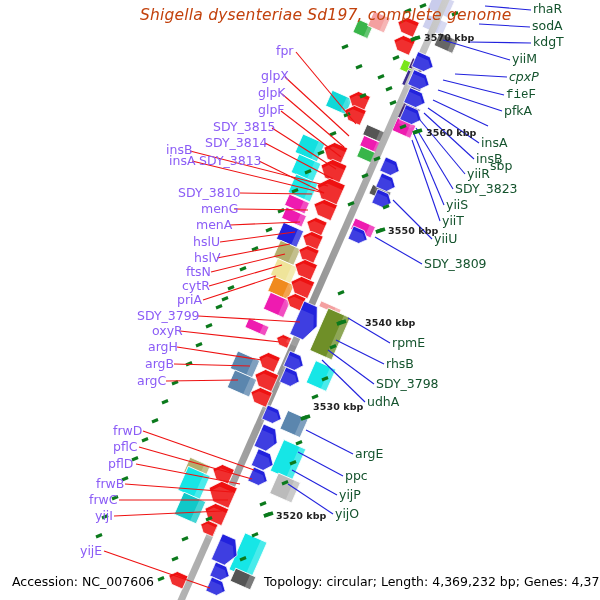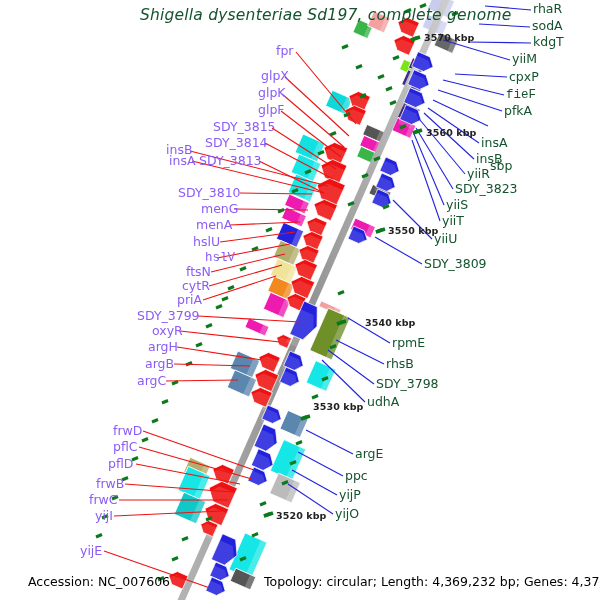--- a/index.html
+++ b/index.html
@@ -7,21 +7,21 @@
     position:relative;width:600px;height:600px;overflow:hidden;
     background:#ffffff;
     font-family:"DejaVu Sans","Liberation Sans",sans-serif;
   }
   #svgroot{position:absolute;left:0;top:0;width:600px;height:600px;}
 
   .title{
     position:absolute;
     font-style:italic;
     font-size:15.5px;
-    color:#14532d;
+    color:#c2410c;
     white-space:nowrap;
     letter-spacing:.2px;
   }
   .footer{
     position:absolute;
     font-size:12.5px;
     color:#000000;
     white-space:nowrap;
   }
   .lbl{
@@ -522,21 +522,21 @@
       <div class="lbl red" style="left: 258px; top: 104px;">glpF</div>
       <div class="lbl red" style="left: 213px; top: 121px;">SDY_3815</div>
       <div class="lbl red" style="left: 205px; top: 137px;">SDY_3814</div>
       <div class="lbl red" style="left: 166px; top: 144px;">insB</div>
       <div class="lbl red" style="left: 169px; top: 155px;">insA</div>
       <div class="lbl red" style="left: 199px; top: 155px;">SDY_3813</div>
       <div class="lbl red" style="left: 178px; top: 187px;">SDY_3810</div>
       <div class="lbl red" style="left: 201px; top: 203px;">menG</div>
       <div class="lbl red" style="left: 196px; top: 219px;">menA</div>
       <div class="lbl red" style="left: 193px; top: 236px;">hslU</div>
-      <div class="lbl red" style="left: 205px; top: 252px; font-family: Liberation Mono, monospace;">hslV</div>
+      <div class="lbl red" style="left: 194px; top: 252px;">hslV</div>
       <div class="lbl red" style="left: 186px; top: 266px;">ftsN</div>
       <div class="lbl red" style="left: 182px; top: 280px;">cytR</div>
       <div class="lbl red" style="left: 177px; top: 294px;">priA</div>
       <div class="lbl red" style="left: 137px; top: 310px;">SDY_3799</div>
       <div class="lbl red" style="left: 152px; top: 325px;">oxyR</div>
       <div class="lbl red" style="left: 148px; top: 341px;">argH</div>
       <div class="lbl red" style="left: 145px; top: 358px;">argB</div>
       <div class="lbl red" style="left: 137px; top: 375px;">argC</div>
       <div class="lbl red" style="left: 113px; top: 425px;">frwD</div>
       <div class="lbl red" style="left: 113px; top: 441px;">pflC</div>
@@ -544,21 +544,21 @@
       <div class="lbl red" style="left: 96px; top: 478px;">frwB</div>
       <div class="lbl red" style="left: 89px; top: 494px;">frwC</div>
       <div class="lbl red" style="left: 95px; top: 510px;">yijI</div>
       <div class="lbl red" style="left: 80px; top: 545px;">yijE</div>
     </div>
   <div id="labels-right">
       <div class="lbl blue" style="left: 533px; top: 3px;">rhaR</div>
       <div class="lbl blue" style="left: 532px; top: 20px;">sodA</div>
       <div class="lbl blue" style="left: 533px; top: 36px;">kdgT</div>
       <div class="lbl blue" style="left: 512px; top: 53px;">yiiM</div>
-      <div class="lbl blue" style="left: 509px; top: 71px;">cpxP</div>
+      <div class="lbl blue" style="left: 509px; top: 71px; font-style: italic;">cpxP</div>
       <div class="lbl blue" style="left: 506px; top: 89px; font-family: Liberation Mono, monospace;">fieF</div>
       <div class="lbl blue" style="left: 504px; top: 105px;">pfkA</div>
       <div class="lbl blue" style="left: 490px; top: 120px; margin-top: 40px;">sbp</div>
       <div class="lbl blue" style="left: 481px; top: 137px;">insA</div>
       <div class="lbl blue" style="left: 476px; top: 153px;">insB</div>
       <div class="lbl blue" style="left: 467px; top: 168px;">yiiR</div>
       <div class="lbl blue" style="left: 455px; top: 183px;">SDY_3823</div>
       <div class="lbl blue" style="left: 446px; top: 199px;">yiiS</div>
       <div class="lbl blue" style="left: 442px; top: 215px;">yiiT</div>
       <div class="lbl blue" style="left: 434px; top: 233px;">yiiU</div>
@@ -574,16 +574,16 @@
     </div>
   <div id="labels-ticks">
       <div class="lbl tick" style="left: 424px; top: 33px;">3570 kbp</div>
       <div class="lbl tick" style="left: 426px; top: 128px;">3560 kbp</div>
       <div class="lbl tick" style="left: 388px; top: 226px;">3550 kbp</div>
       <div class="lbl tick" style="left: 349px; top: 318px; padding-left: 16px;">3540 kbp</div>
       <div class="lbl tick" style="left: 313px; top: 402px;">3530 kbp</div>
       <div class="lbl tick" style="left: 276px; top: 511px;">3520 kbp</div>
     </div>
 
-  <div class="footer" style="left: 12px; top: 574px; margin-left: 16px;">Accession: NC_007606</div>
+  <div class="footer" style="left: 12px; top: 574px;">Accession: NC_007606</div>
   <div class="footer" style="left: 264px; top: 574px;">Topology: circular; Length: 4,369,232 bp; Genes: 4,377</div>
 
 </div>
 
 </body></html>

